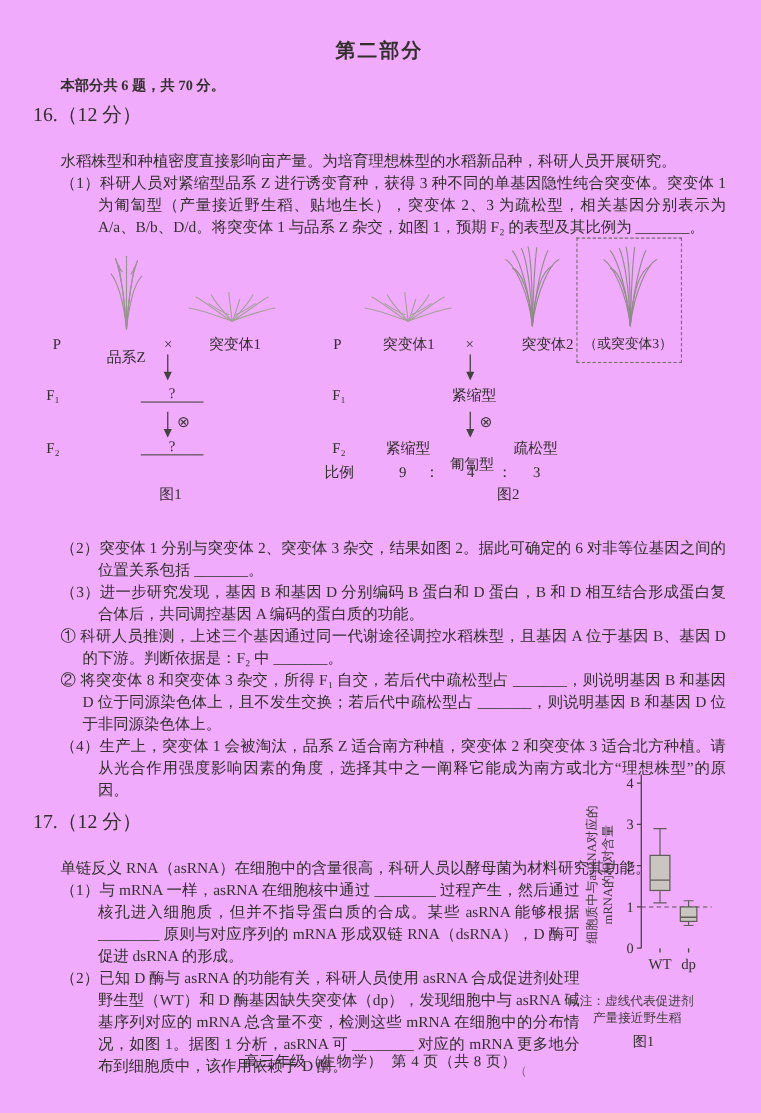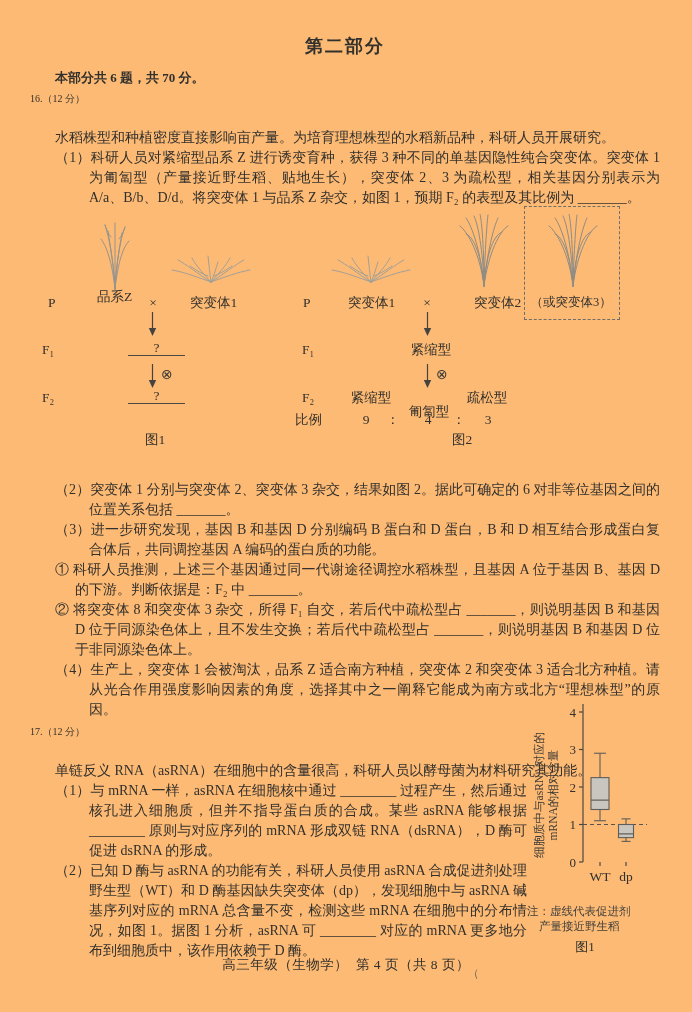--- a/index.html
+++ b/index.html
@@ -1,21 +1,21 @@
 <!DOCTYPE html>
 <html><head>
 <meta charset="utf-8">
 <style>
   html,body{margin:0;padding:0;background:#e8e7e3;}
-  .page{position:relative;width:692px;height:1012px;margin:0 auto;background:#fdba74;
+  .page{position:relative;width:692px;height:1012px;margin:0 auto;background:#f0abfc;
         font-family:"Liberation Serif","DejaVu Serif",serif;color:#32302c;
         padding:34px 32px 0 30px;box-sizing:border-box;overflow:hidden;}
   .title{text-align:center;font-size:18px;font-weight:bold;letter-spacing:2px;}
   .section-info{margin:11px 0 0 25px;font-weight:bold;font-size:13px;}
-  .qline{margin-top:5px;font-size:10px;}
+  .qline{margin-top:5px;font-size:18px;}
   .body-indent{margin-left:25px;font-size:14px;line-height:20px;text-align:justify;margin-top:22px;}
   .body-indent p{margin:0;}
   .hang1{padding-left:34px;text-indent:-34px;}
   .hang2{margin-left:34px;padding-left:20px;text-indent:-20px;}
   .q17-narrow{width:472px;}
   
   .fig16{position:relative;height:246px;margin-top:4px;font-size:13.5px;}
   .fl{position:absolute;white-space:nowrap;line-height:15px;}
   .ctr{text-align:center;}
   .blank{position:absolute;border-bottom:1.2px solid #4a4844;text-align:center;line-height:15px;}
@@ -115,21 +115,21 @@
           <path d="M26 72 C26 36 24 8 22 0"></path>
         <path d="M26 72 C27 36 29 8 30 1"></path>
           <path d="M26 72 C29 38 36 12 40 4"></path>
         <path d="M26 72 C30 40 42 16 50 12"></path>
           <path d="M26 72 C28 44 34 22 44 18"></path>
         <path d="M26 72 C24 44 16 22 8 20"></path>
       </g>
     </svg>
 
     <span class="fl" style="left:18px;top:83px;">P</span>
-    <span class="fl" style="left:67px;top:77px;">品系Z</span>
+    <span class="fl" style="left:67px;top:95px;">品系Z</span>
     <span class="fl ctr" style="left:110px;top:83px;width:26px;">×</span>
     <span class="fl" style="left:160px;top:83px;">突变体1</span>
     <svg class="plant" style="left:117px;top:100px;" width="11" height="24" viewBox="0 0 11 24">
       <line x1="5.5" y1="0" x2="5.5" y2="17" stroke="#45433f" stroke-width="1.2"></line>
       <polygon points="1.8,16 9.2,16 5.5,24" fill="#45433f"></polygon>
     </svg>
     <span class="fl" style="left:12px;top:130px;">F₁</span>
     <span class="blank" style="left:98px;top:128px;width:57px;">?</span>
     <svg class="plant" style="left:117px;top:152px;" width="11" height="24" viewBox="0 0 11 24">
       <line x1="5.5" y1="0" x2="5.5" y2="17" stroke="#45433f" stroke-width="1.2"></line>

